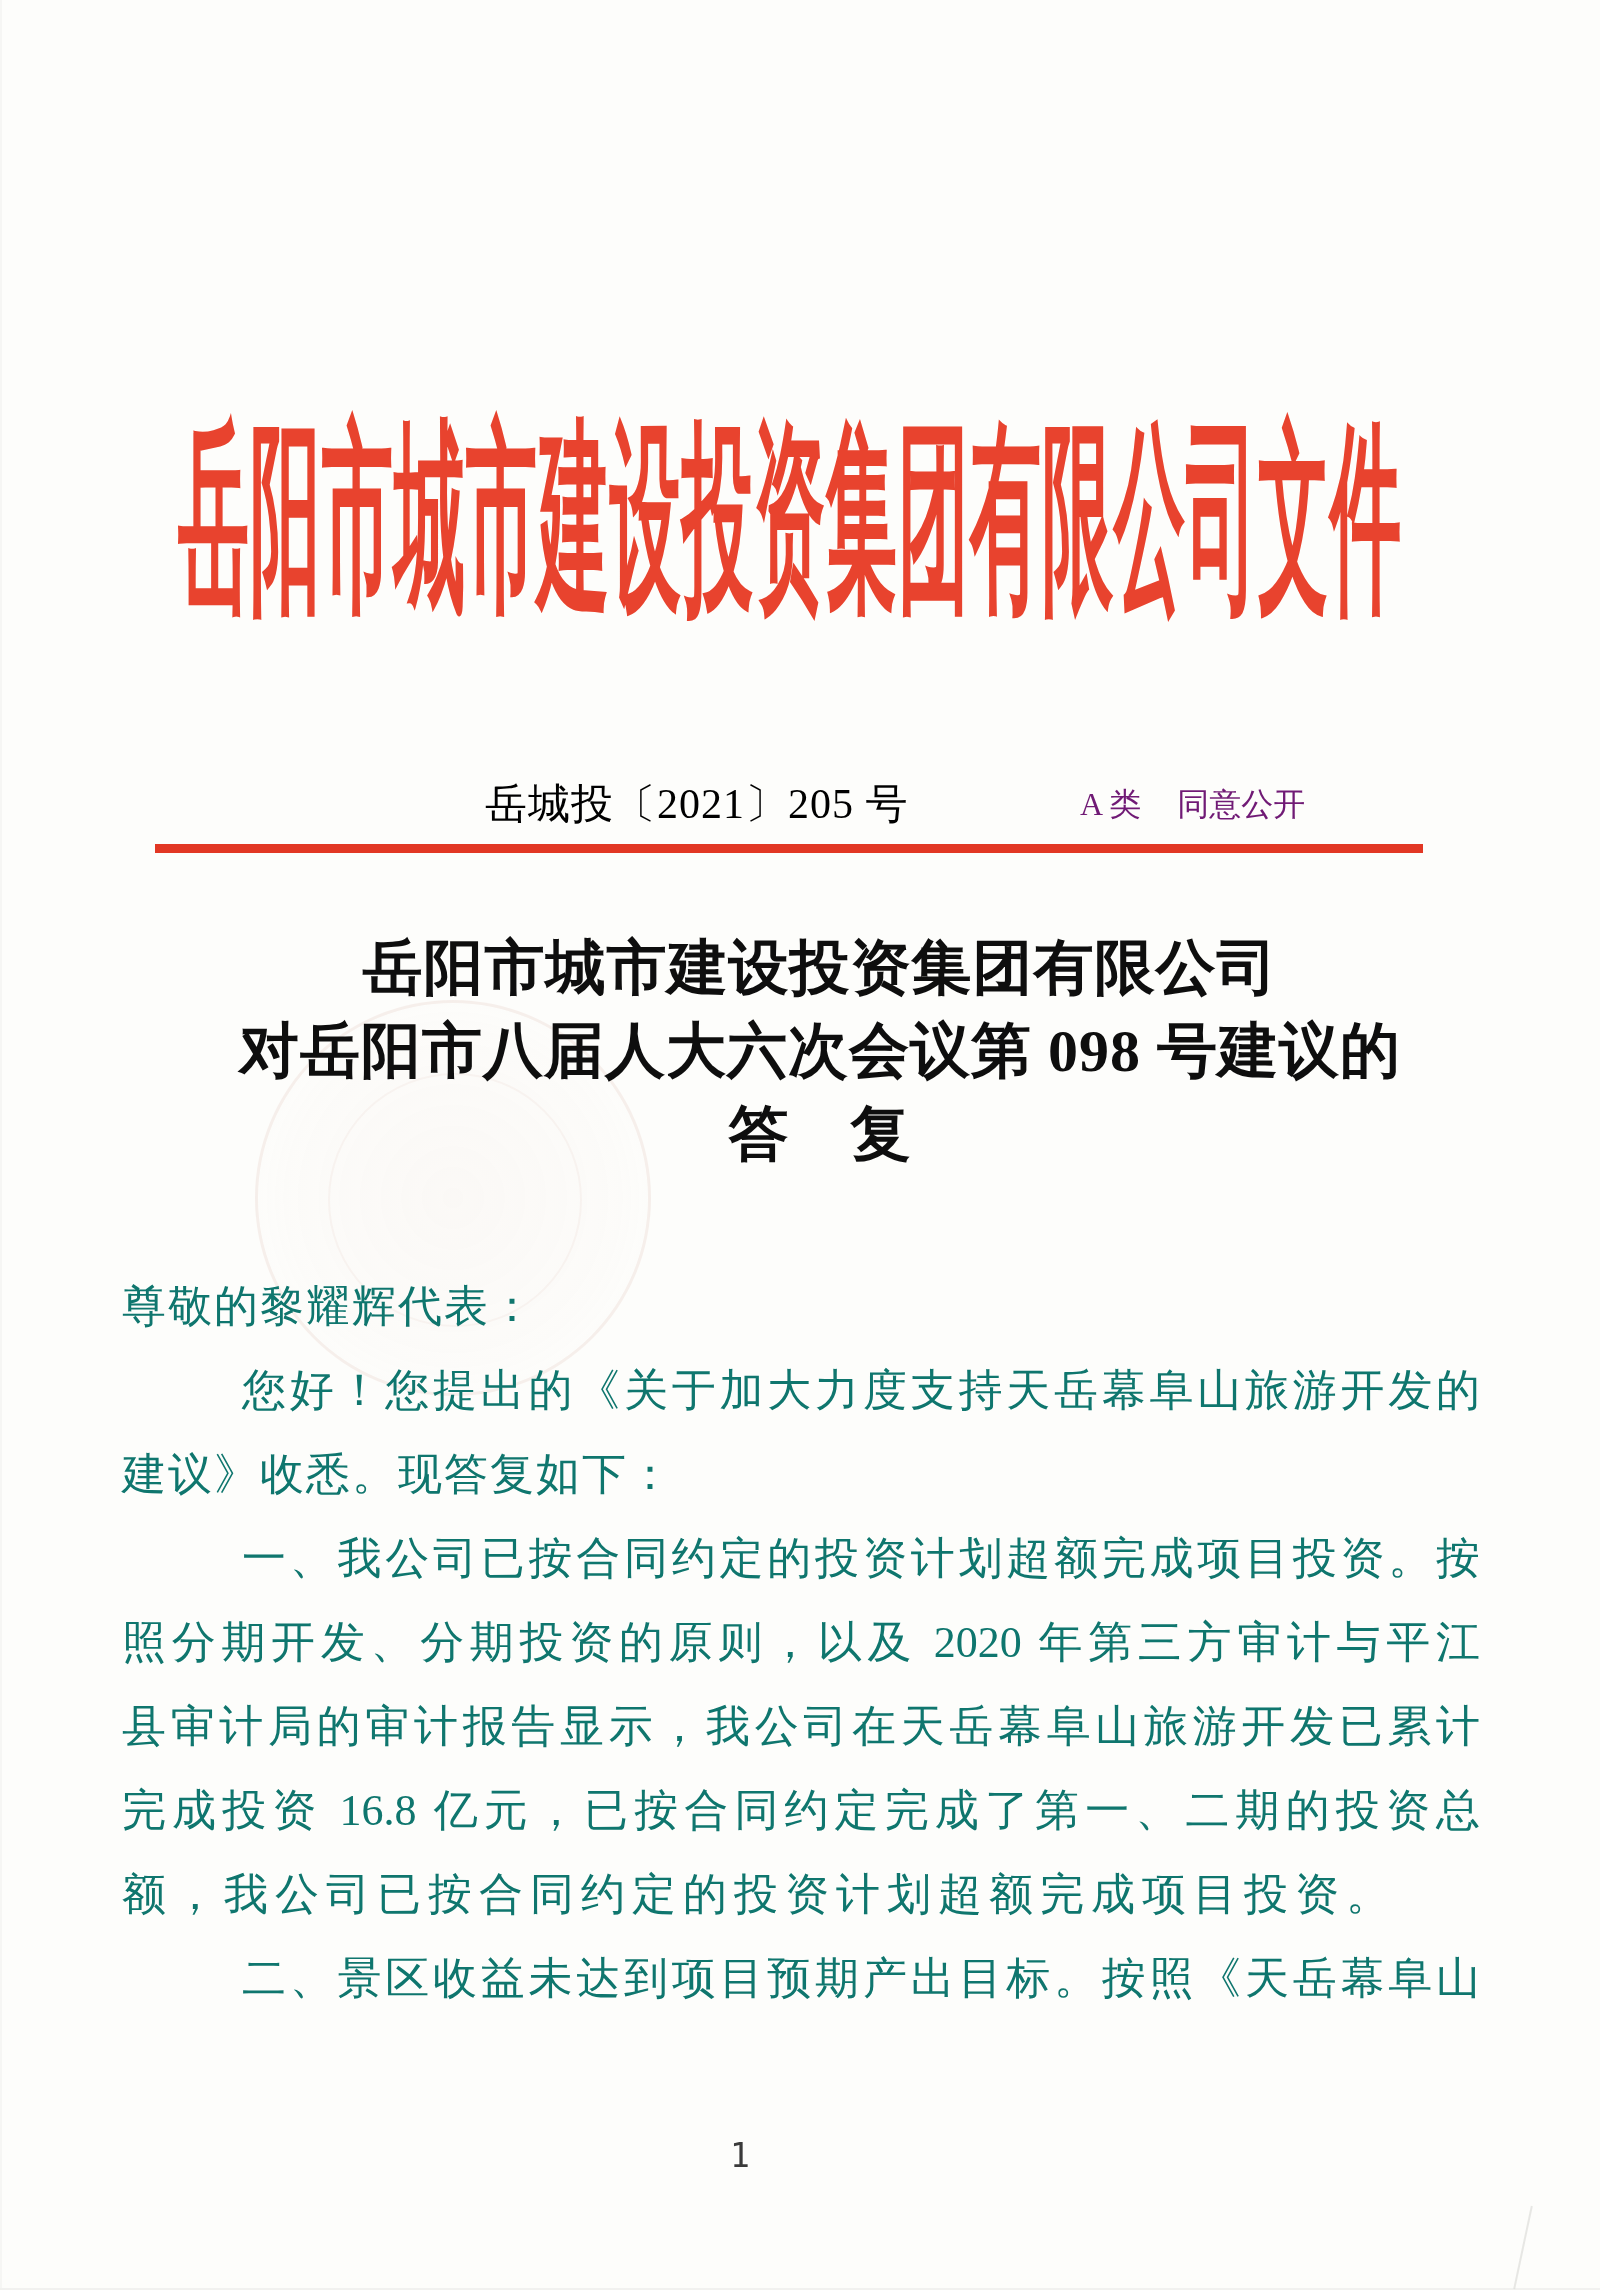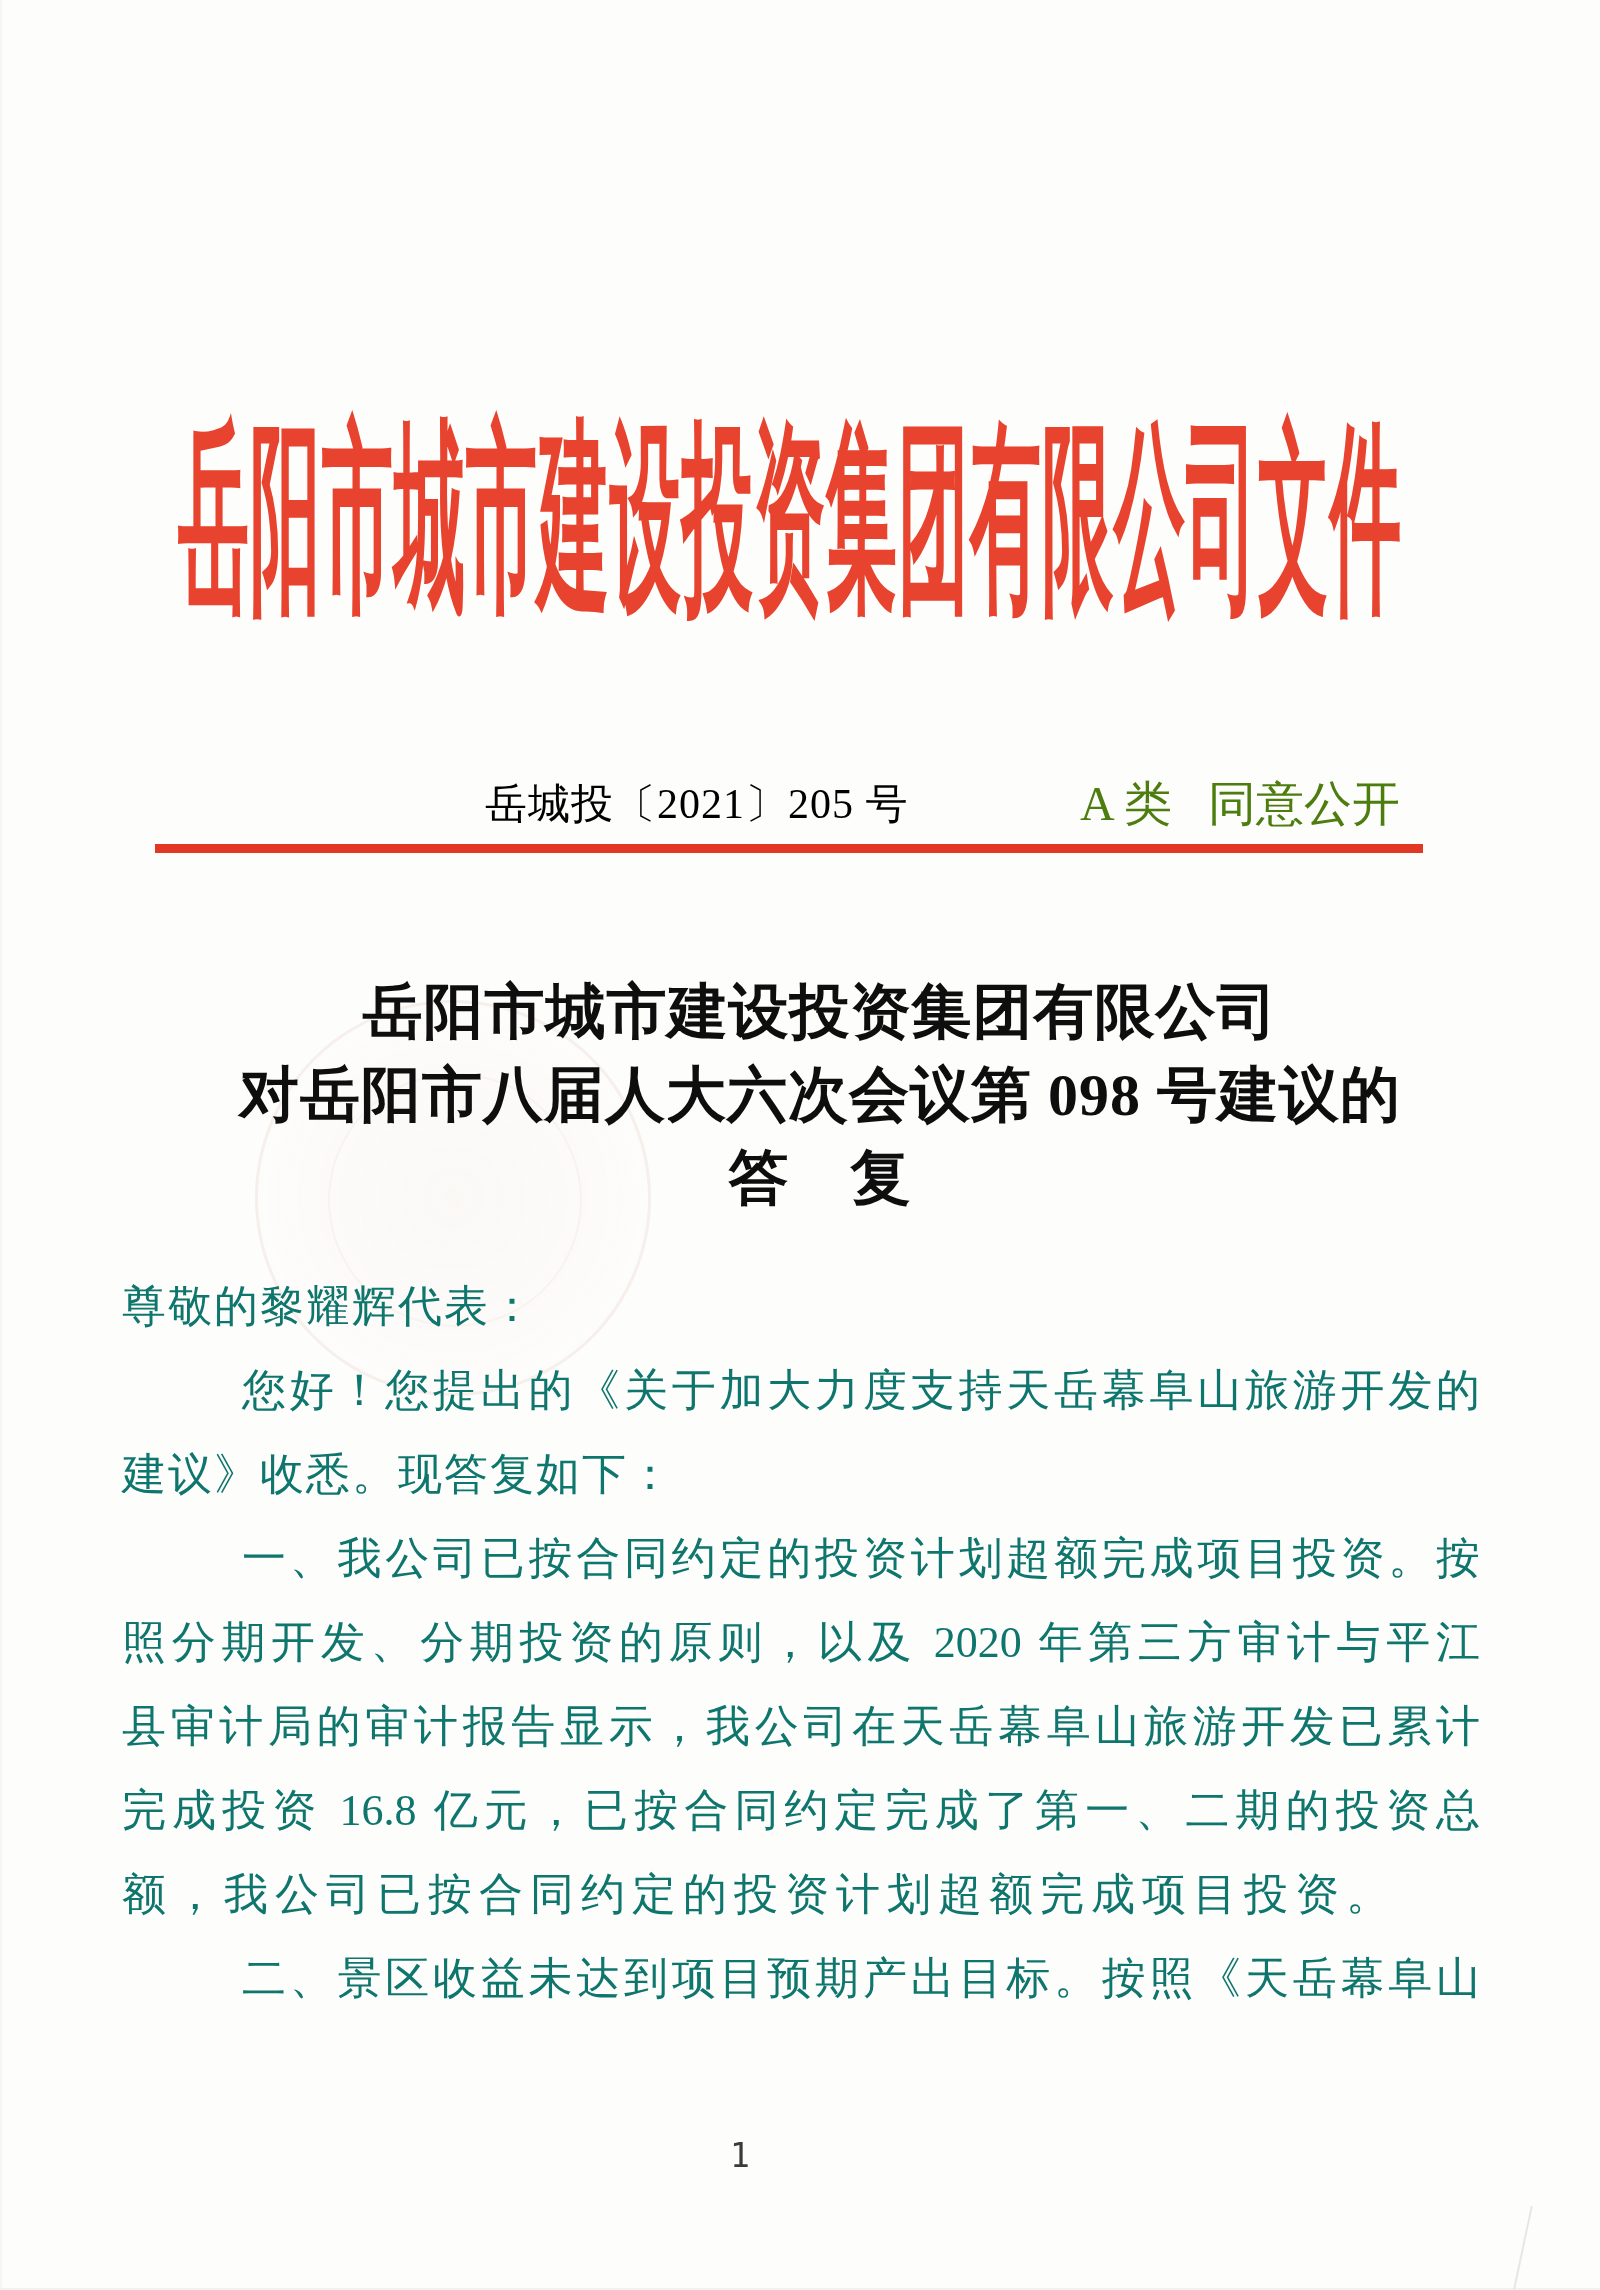--- a/index.html
+++ b/index.html
@@ -65,23 +65,23 @@
     letter-spacing: 1px;
     color: #000000;
     white-space: nowrap;
   }
   .class-group {
     position: absolute;
     left: 1080px;
     top: 780px;
     display: flex;
     gap: 36px;
-    font-size: 48px;
+    font-size: 32px;
     line-height: 48px;
-    color: #4d7c0f;
+    color: #701a75;
     white-space: nowrap;
   }
   .red-rule {
     position: absolute;
     left: 155px;
     top: 844px;
     width: 1268px;
     height: 9px;
     background: #e23724;
   }
@@ -91,21 +91,20 @@
     left: 140px;
     top: 927px;
     width: 1360px;
     text-align: center;
     font-size: 60px;
     line-height: 83px;
     font-weight: bold;
     letter-spacing: 1px;
     color: #0e0e0e;
     white-space: nowrap;
-    margin-top: 44px;
   }
   
   .body-block {
     position: absolute;
     left: 122px;
     top: 1265px;
     width: 1358px;
     font-size: 44px;
     line-height: 84px;
     color: #0f766e;

